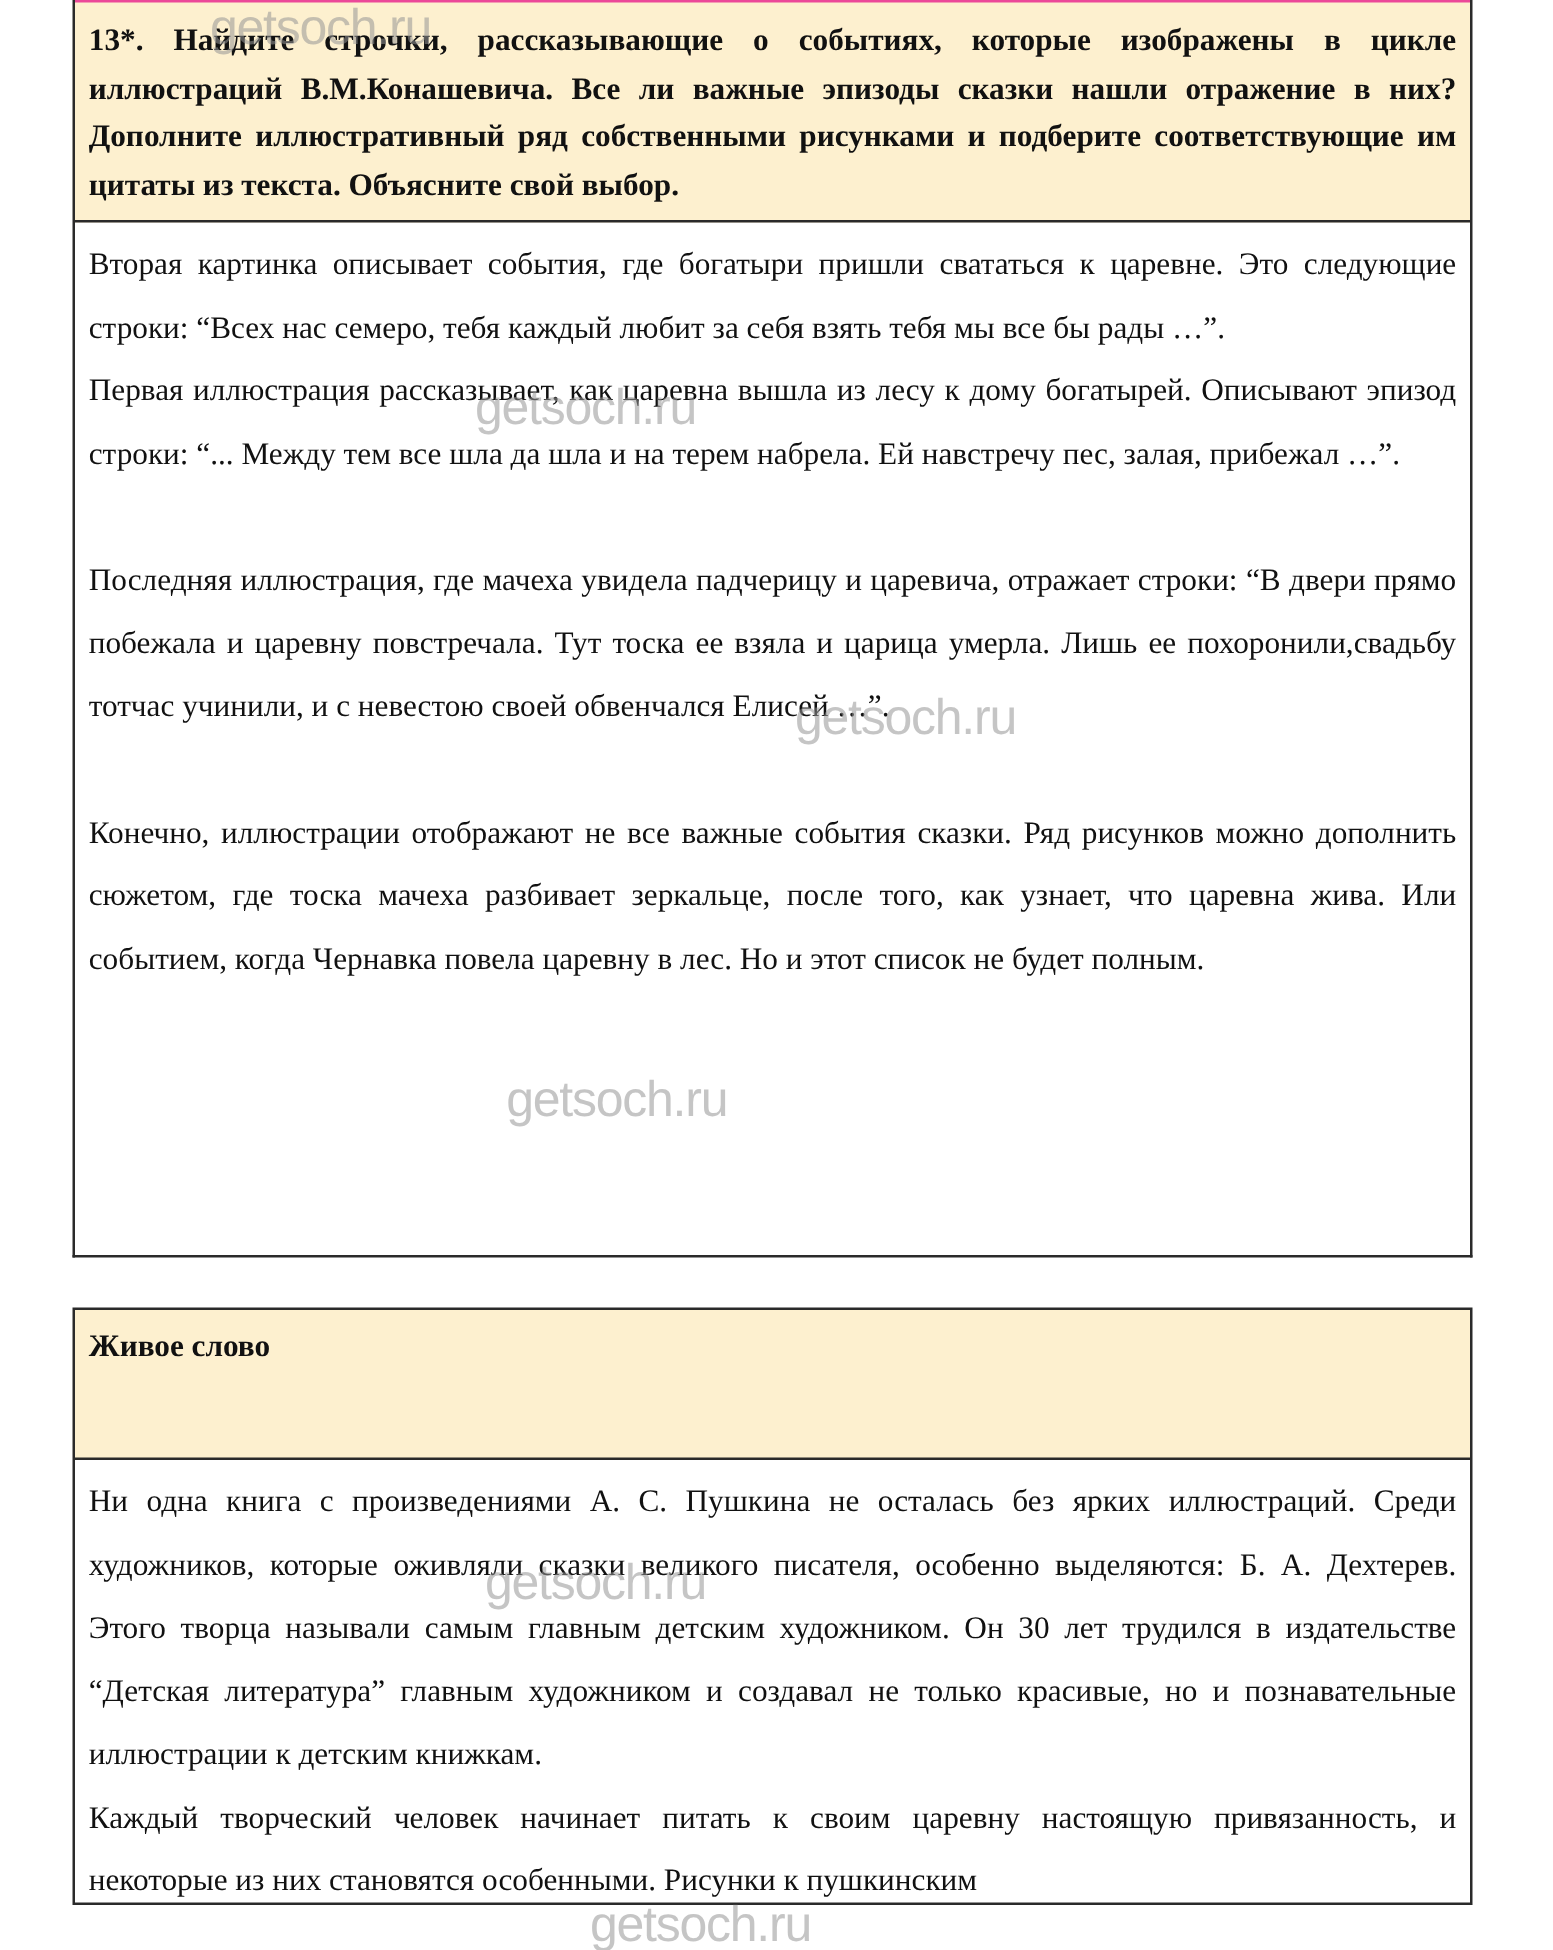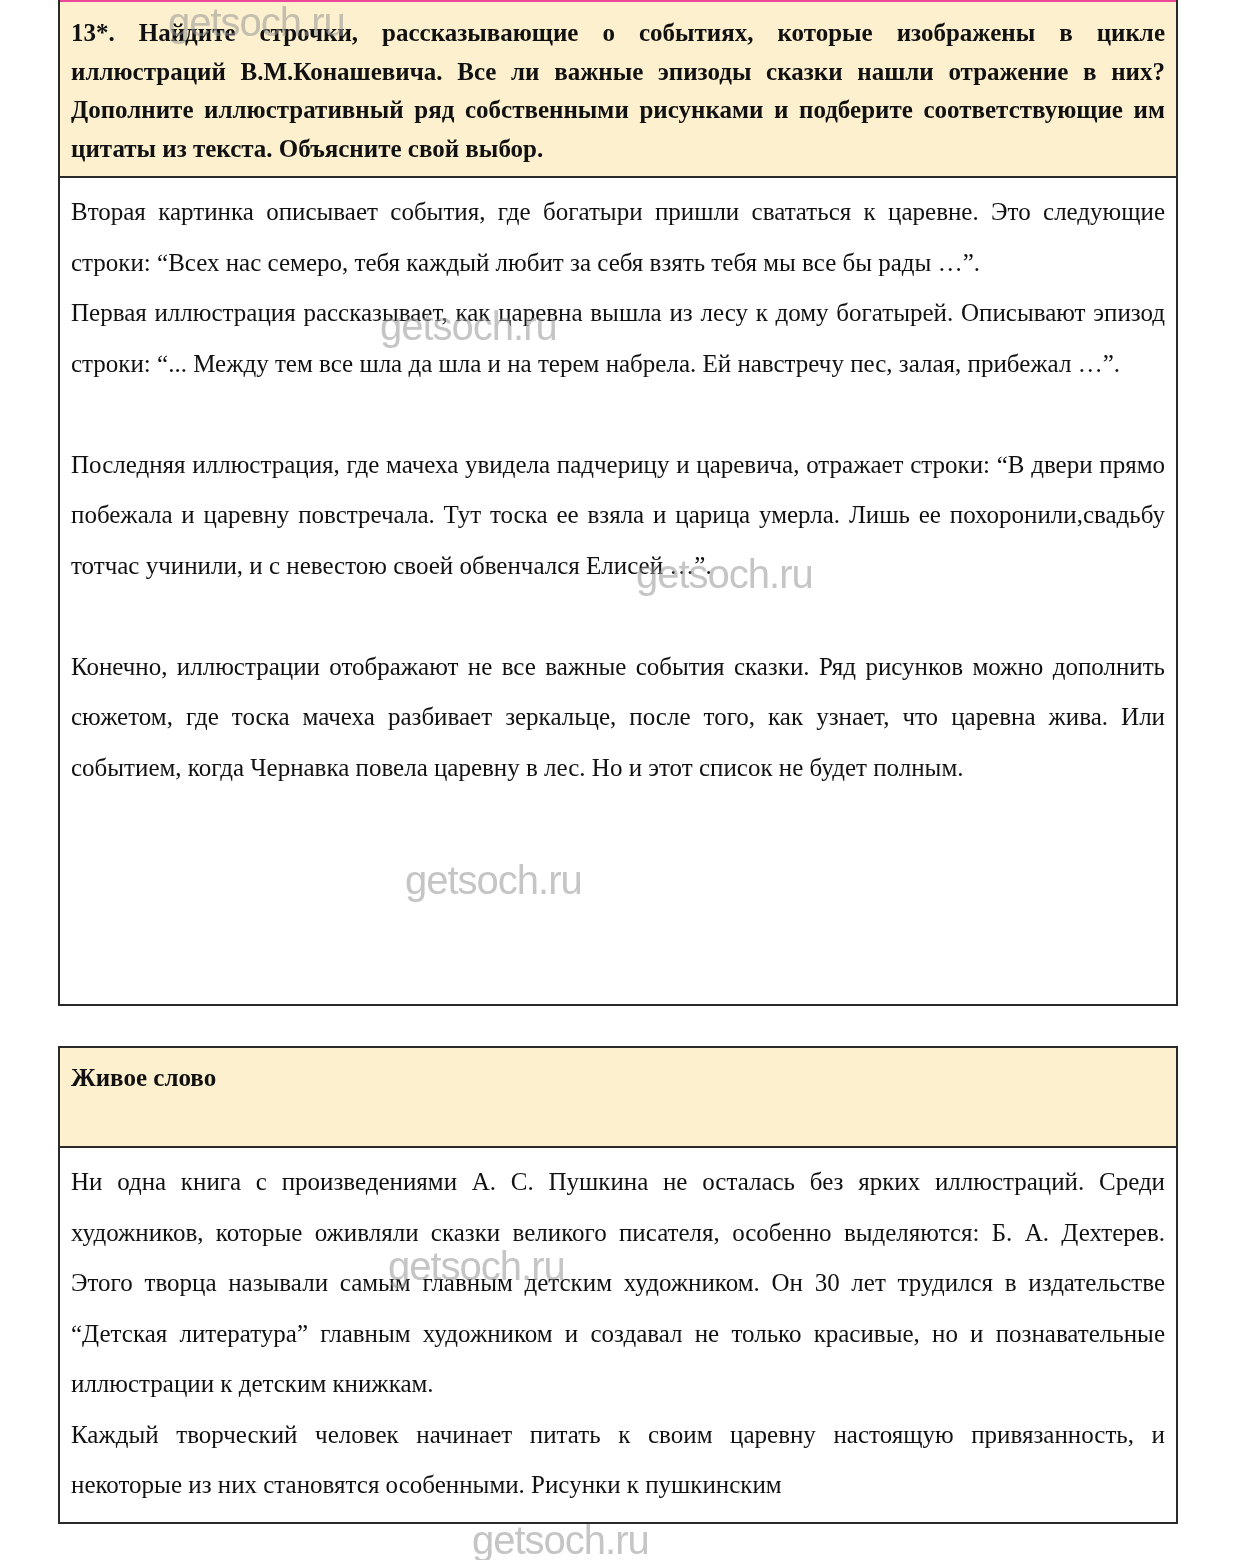--- a/index.html
+++ b/index.html
@@ -28,21 +28,21 @@
     .head {
       background: #fdf0cf;
       border-bottom: 2px solid #2a2a2a;
       padding: 12px 11px 14px 11px;
       font-weight: bold;
       font-size: 25px;
       line-height: 38.5px;
       text-align: justify;
     }
     .block-1 .head { padding-top: 12px; height: 178px; box-sizing: border-box; border-top: 2px solid #ec4899; }
-    .block-2 .head { padding-top: 10px; padding-bottom: 8px; height: 100px; box-sizing: border-box; line-height: 39px; }
+    .block-2 .head { padding-top: 10px; padding-bottom: 8px; height: 120px; box-sizing: border-box; line-height: 39px; }
     .head p { margin: 0; }
     .body {
       padding: 9px 11px 0 11px;
       font-size: 25px;
       line-height: 50.5px;
       text-align: justify;
     }
     .body p { margin: 0; }
     .spacer { height: 50.5px; }
     .watermark {

